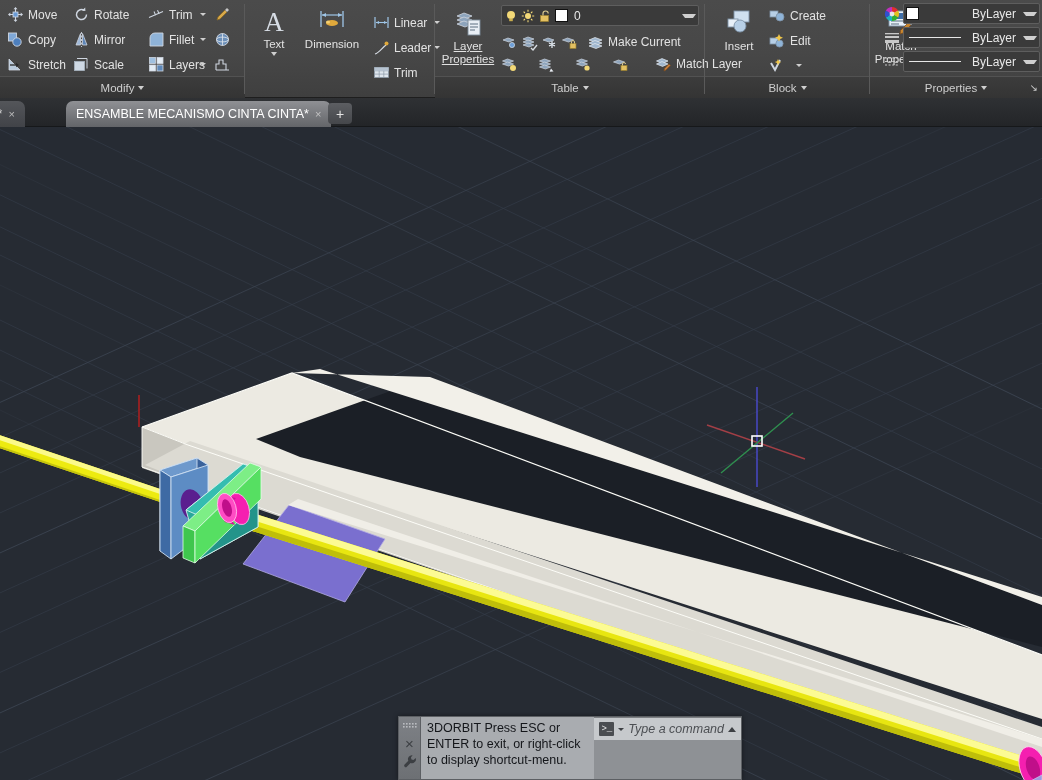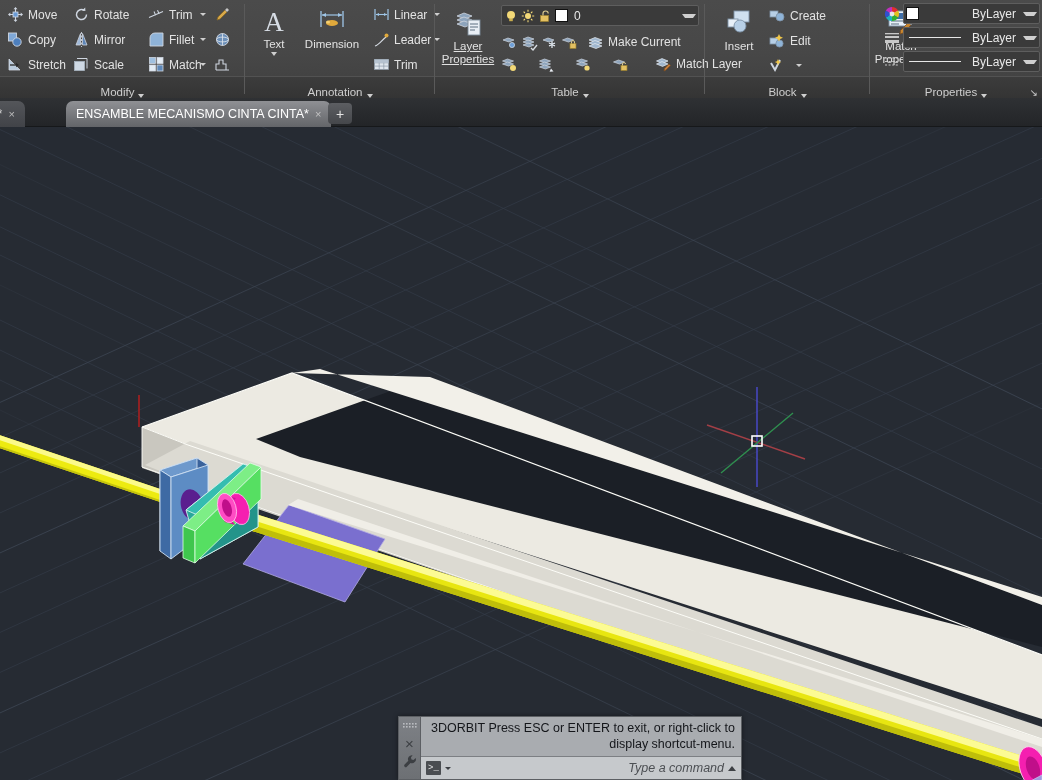--- a/index.html
+++ b/index.html
@@ -17,21 +17,21 @@
     position:absolute; left:0; top:0; width:1042px; height:98px;
     background:linear-gradient(#4b4b4b 0%, #474747 55%, #3f3f3f 100%);
     border-bottom:1px solid #1e1e1e;
   }
   .panel{ position:absolute; top:0; height:98px; }
   .panel .body{ position:absolute; left:0; top:0; right:0; bottom:22px; }
   .panel .ptitle{
     position:absolute; left:0; right:0; bottom:0; height:22px;
     background:linear-gradient(#3c3c3c,#343434);
     color:#cfcfcf; font-size:11.5px;
-    display:flex; align-items:flex-end; justify-content:center; gap:4px;
+    display:flex; align-items:center; justify-content:center; gap:4px;
     border-top:1px solid #525252;
   }
   .panel .sep{
     position:absolute; right:0; top:4px; bottom:4px; width:1px;
     background:#5a5a5a;
   }
   .caret{ width:0;height:0;border-left:3.5px solid transparent;border-right:3.5px solid transparent;border-top:4px solid #cfcfcf; display:inline-block; }
   .caret.sm{ border-left-width:3px;border-right-width:3px;border-top-width:3.5px; }
 
   
@@ -93,21 +93,21 @@
   #cmdwin{
     position:absolute; left:398px; top:716px; width:344px; height:64px;
     background:#8e9195; border:1px solid #5c5f63;
     display:flex; box-shadow:0 0 5px rgba(0,0,0,.45);
   }
   #cmdgrip{
     width:22px; background:linear-gradient(#7e8186,#6d7074);
     display:flex; flex-direction:column; align-items:center; padding-top:2px; gap:3px;
     border-right:1px solid #5c5f63;
   }
-  #cmdbody{ flex:1; display:flex; flex-direction:column;text-align:right; }
+  #cmdbody{ flex:1; display:flex; flex-direction:row; }
   #cmdhist{
     flex:1; background:#a9acb0; color:#14161a; font-size:12.5px;
     line-height:16px; padding:3px 6px 0 6px;
   }
   #cmdinput{
     height:23px; background:#c6c9cc; border-top:1px solid #7c7f83;
     display:flex; align-items:center; gap:4px; padding:0 5px;
   }
   #cmdprompt{
     width:15px;height:14px;background:#4a4d51;color:#e8e8e8;
@@ -235,21 +235,21 @@
           </div>
           <div class="cmd" style="width:52px">
             <span class="ic">
               <svg width="17" height="17" viewBox="0 0 17 17">
                   <rect x="1.5" y="1.5" width="6" height="6" fill="#9fc0e0" stroke="#cfd6e0" stroke-width=".8"></rect>
                   <rect x="9" y="1.5" width="6" height="6" fill="#e3ecf5" stroke="#cfd6e0" stroke-width=".8"></rect>
                   <rect x="1.5" y="9" width="6" height="6" fill="#e3ecf5" stroke="#cfd6e0" stroke-width=".8"></rect>
                   <rect x="9" y="9" width="6" height="6" fill="#5d87b8" stroke="#cfd6e0" stroke-width=".8"></rect>
                 </svg>
             </span>
-            <span>Match</span>
+            <span>Layers</span>
           </div>
           <span class="caret sm" style="margin-left:4px"></span>
           <div class="cmd" style="width:26px;margin-left:4px">
             <span class="ic">
               <svg width="17" height="17" viewBox="0 0 17 17">
                   <path d="M2 14h13M2 14V8h3V4h4v4h3v6" fill="none" stroke="#cfd6e0" stroke-width="1.1"></path>
                 </svg>
             </span>
           </div>
         </div>
@@ -279,21 +279,21 @@
             <svg width="30" height="30" viewBox="0 0 30 30">
               <path d="M4 5v16M26 5v16" stroke="#9fc6e8" stroke-width="1.3"></path>
               <path d="M5 9h20" stroke="#9fc6e8" stroke-width="1.2"></path>
               <path d="M5 9l4-2v4zM25 9l-4-2v4z" fill="#9fc6e8"></path>
               <ellipse cx="15" cy="17" rx="6" ry="3" fill="#e0a93c"></ellipse>
               <ellipse cx="11" cy="16" rx="2" ry="1.6" fill="#f3cf72"></ellipse>
             </svg>
           </span>
           <span>Dimension</span>
         </div>
-        <div style="margin-left:2px;margin-top:0;">
+        <div style="margin-left:2px;margin-top:8px;">
           <div class="cmdrow">
             <div class="cmd" style="width:60px">
               <span class="ic">
                 <svg width="17" height="17" viewBox="0 0 17 17">
                     <path d="M2 3v11M15 3v11" stroke="#9fc6e8" stroke-width="1.2"></path>
                     <path d="M3 8.5h11" stroke="#9fc6e8" stroke-width="1.1"></path>
                     <path d="M3 8.5l3-1.6v3.2zM14 8.5l-3-1.6v3.2z" fill="#9fc6e8"></path>
                   </svg>
               </span>
               <span>Linear</span>
@@ -319,24 +319,20 @@
                     <rect x="1.5" y="3.5" width="14" height="10" fill="#dfe6ee" stroke="#8d99a6" stroke-width=".8"></rect>
                     <path d="M1.5 6.8h14M1.5 10.1h14M6.2 3.5v10M10.8 3.5v10" stroke="#8d99a6" stroke-width=".7"></path>
                     <rect x="1.5" y="3.5" width="14" height="3.3" fill="#b6c3d1"></rect>
                   </svg>
               </span>
               <span>Trim</span>
             </div>
           </div>
         </div>
       </div>
-    </div>
-    <div class="ptitle">
-      <span>Annotation</span>
-      <span class="caret"></span>
     </div>
     <div class="sep"></div>
   </div>
 
   <div class="panel" style="left:435px;width:270px;">
     <div class="body">
       <div class="bigbtn" style="position:absolute;left:4px;top:4px;width:58px;line-height:13px;text-decoration:underline;">
         <span class="ic">
           <svg width="30" height="30" viewBox="0 0 30 30">
             <g stroke="#cfd6e0" stroke-width=".8" fill="#8da4bc">

